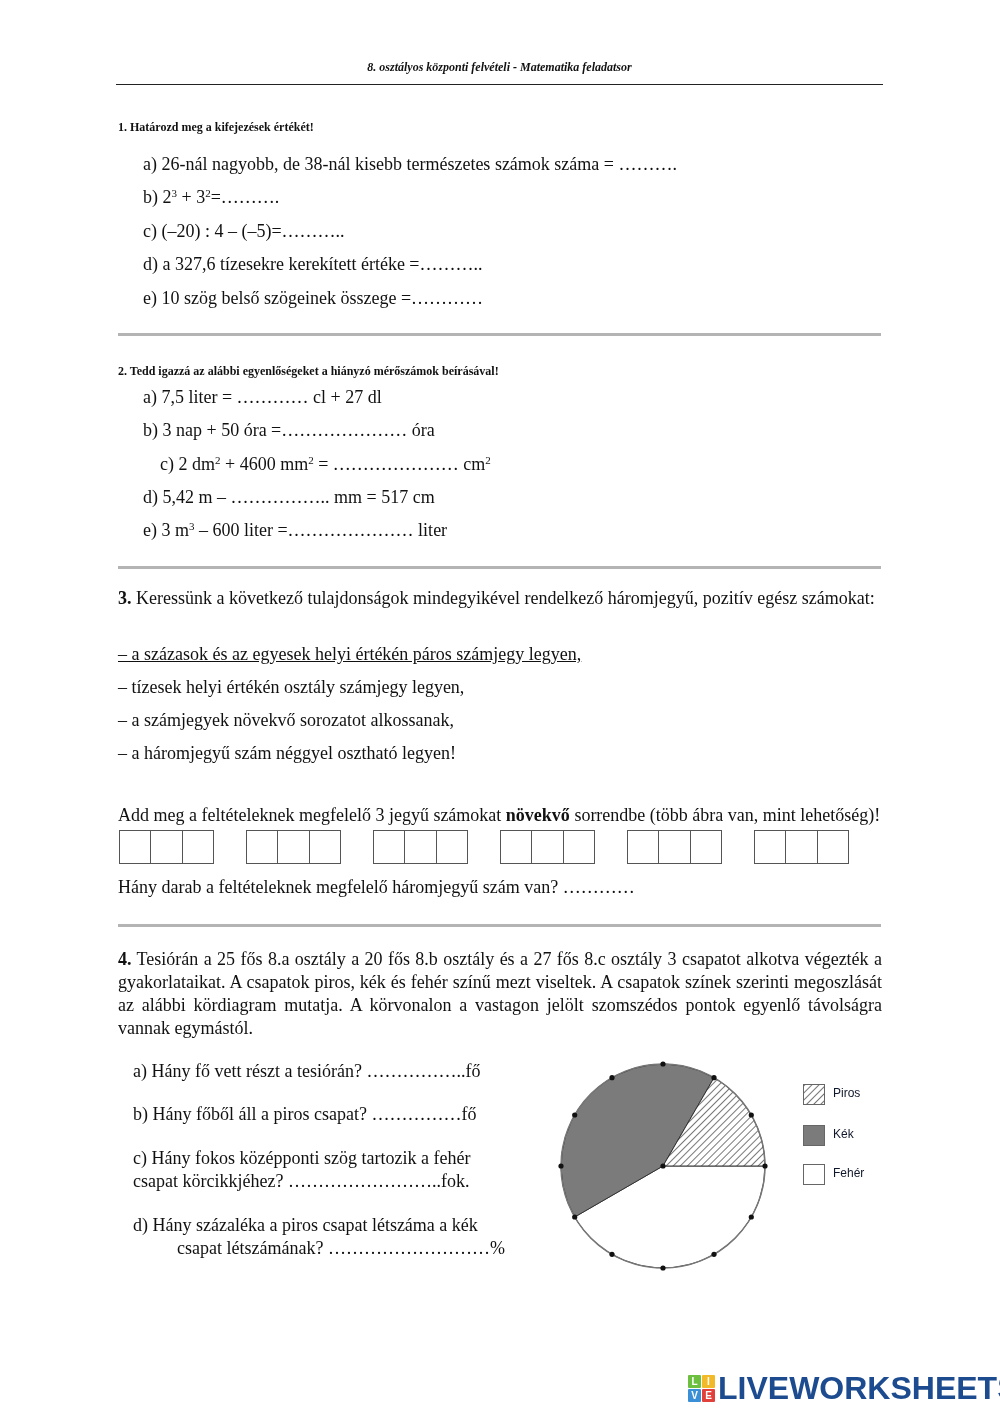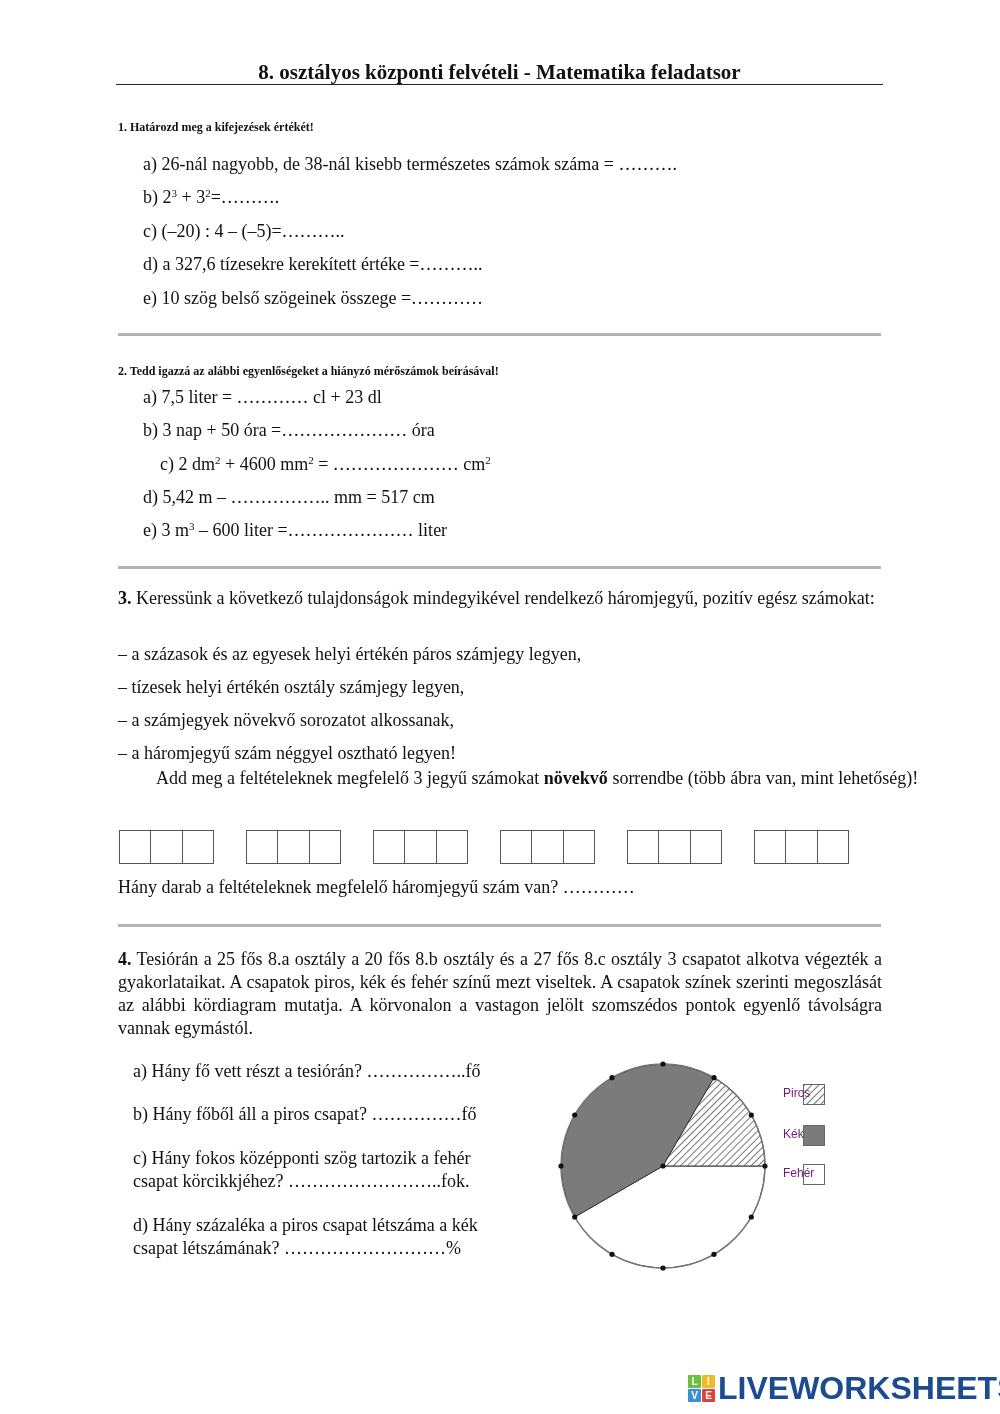--- a/index.html
+++ b/index.html
@@ -1,33 +1,33 @@
 <!DOCTYPE html>
 <html><head>
 <meta charset="utf-8">
 <style>
   html, body { margin:0; padding:0; background:#ffffff; }
   body { width:1000px; height:1414px; position:relative; overflow:hidden;
          font-family:"Liberation Serif","DejaVu Serif",serif; color:#111; }
   .abs { position:absolute; white-space:nowrap; }
-  .title { left:116px; width:767px; top:60px; text-align:center; font-weight:bold; font-size:21px; }
+  .title { left:116px; width:767px; top:60px; text-align:center; font-weight:bold; font-size:12px;font-style:italic; }
   .hrule { position:absolute; left:116px; width:767px; top:84px; height:1px; background:#222; }
   .sep { position:absolute; left:118px; width:763px; height:3px; background:#b4b4b4; }
   .q-head { font-size:12px; font-weight:bold; left:118px; }
   .item { font-size:18px; left:143px; }
   .para { position:absolute; left:118px; width:764px; font-size:18px; line-height:23px; text-align:justify; }
   .para b { font-weight:bold; }
   .line { font-size:18px; left:118px; }
   sup { font-size:11px; vertical-align:6px; line-height:0; }
   .digit-box { position:absolute; top:830px; height:34px; width:95px; border:1.5px solid #555; box-sizing:border-box; display:flex; }
   .digit-cell { flex:1; border-right:1.5px solid #555; background:#fff; }
   .digit-cell:last-child { border-right:none; }
   .q4-item { font-family:"Liberation Serif","DejaVu Serif",serif; font-size:18px; left:133px; line-height:23px; }
   .legend-box { position:absolute; left:803px; width:22px; height:21px; border:1px solid #666; box-sizing:border-box; }
-  .legend-label { position:absolute; left:783px; font-family:"Liberation Sans","DejaVu Sans",sans-serif; font-size:12px; color:#701a75; }
+  .legend-label { position:absolute; left:833px; font-family:"Liberation Sans","DejaVu Sans",sans-serif; font-size:12px; color:#0f172a; }
   .logo { position:absolute; left:688px; top:1374px; display:flex; align-items:center; }
   .logo-grid { display:grid; grid-template-columns:13px 13px; grid-template-rows:13px 13px; gap:1px; margin-right:3px; }
   .logo-sq { color:#fff; font-family:"Liberation Sans","DejaVu Sans",sans-serif; font-weight:bold; font-size:10px; display:flex; align-items:center; justify-content:center; border-radius:1px; }
   .logo-text { font-family:"Liberation Sans","DejaVu Sans",sans-serif; font-weight:bold; font-size:32px; color:#1d4b8f; letter-spacing:0px; line-height:28px; }
 </style>
 </head>
 <body>
 
 <div class="abs title">8. osztályos központi felvételi - Matematika feladatsor</div>
 <div class="hrule"></div>
@@ -35,34 +35,34 @@
 <div class="abs q-head" style="top:120px;">1. Határozd meg a kifejezések értékét!</div>
 <div class="abs item" style="top:154px;">a) 26-nál nagyobb, de 38-nál kisebb természetes számok száma = ……….</div>
 <div class="abs item" style="top:187px;"><span>b) 2</span><sup>3</sup><span> + 3</span><sup>2</sup><span>=……….</span></div>
 <div class="abs item" style="top:221px;">c) (–20) : 4 – (–5)=………..</div>
 <div class="abs item" style="top:254px;">d) a 327,6 tízesekre kerekített értéke =………..</div>
 <div class="abs item" style="top:288px;">e) 10 szög belső szögeinek összege =…………</div>
 
 <div class="sep" style="top:333px;"></div>
 
 <div class="abs q-head" style="top:353px;margin-top:11px;">2. Tedd igazzá az alábbi egyenlőségeket a hiányzó mérőszámok beírásával!</div>
-<div class="abs item" style="top:387px;">a) 7,5 liter = ………… cl + 23 dl</div>
+<div class="abs item" style="top:387px;">a) 7,5 liter = ………… cl + 27 dl</div>
 <div class="abs item" style="top:420px;">b) 3 nap + 50 óra =………………… óra</div>
 <div class="abs item" style="top:454px;margin-left:17px;"><span>c) 2 dm</span><sup>2</sup><span> + 4600 mm</span><sup>2</sup><span> = ………………… cm</span><sup>2</sup></div>
 <div class="abs item" style="top:487px;">d) 5,42 m – …………….. mm = 517 cm</div>
 <div class="abs item" style="top:520px;"><span>e) 3 m</span><sup>3</sup><span> – 600 liter =………………… liter</span></div>
 
 <div class="sep" style="top:566px;"></div>
 
 <div class="para" style="top:587px;"><b>3.</b><span> Keressünk a következő tulajdonságok mindegyikével rendelkező háromjegyű, pozitív egész számokat:</span></div>
-<div class="abs line" style="top:644px;">– a százasok és az egyesek helyi értékén páros számjegy legyen,</div>
+<div class="abs line" style="top:644px;text-decoration:underline;">– a százasok és az egyesek helyi értékén páros számjegy legyen,</div>
 <div class="abs line" style="top:677px;">– tízesek helyi értékén osztály számjegy legyen,</div>
 <div class="abs line" style="top:710px;">– a számjegyek növekvő sorozatot alkossanak,</div>
 <div class="abs line" style="top:743px;">– a háromjegyű szám néggyel osztható legyen!</div>
-<div class="para" style="top:767px;margin-left:38px;"><span>Add meg a feltételeknek megfelelő 3 jegyű számokat </span><b>növekvő</b><span> sorrendbe (több ábra van, mint lehetőség)!</span></div>
+<div class="para" style="top:804px;"><span>Add meg a feltételeknek megfelelő 3 jegyű számokat </span><b>növekvő</b><span> sorrendbe (több ábra van, mint lehetőség)!</span></div>
 
 <div class="digit-box" style="left:119px;">
   <div class="digit-cell"></div>
     <div class="digit-cell"></div>
     <div class="digit-cell"></div>
 </div>
 <div class="digit-box" style="left:246px;">
   <div class="digit-cell"></div>
     <div class="digit-cell"></div>
     <div class="digit-cell"></div>
@@ -92,21 +92,21 @@
 
 <div class="sep" style="top:924px;"></div>
 
 <div class="para" style="top:948px;"><b>4.</b><span> Tesiórán a 25 fős 8.a osztály a 20 fős 8.b osztály és a 27 fős 8.c osztály 3 csapatot alkotva végezték a gyakorlataikat. A csapatok piros, kék és fehér színű mezt viseltek.  A csapatok színek szerinti megoszlását az alábbi kördiagram mutatja. A körvonalon a vastagon jelölt szomszédos pontok egyenlő távolságra vannak egymástól.</span></div>
 
 <div class="abs q4-item" style="top:1060px;">a) Hány fő vett részt a tesiórán? ……………..fő</div>
 <div class="abs q4-item" style="top:1103px;">b) Hány főből áll a piros csapat? ……………fő</div>
 <div class="abs q4-item" style="top:1147px;">c) Hány fokos középponti szög tartozik a fehér</div>
 <div class="abs q4-item" style="top:1170px;">csapat körcikkjéhez? ……………………..fok.</div>
 <div class="abs q4-item" style="top:1214px;">d) Hány százaléka a piros csapat létszáma a kék</div>
-<div class="abs q4-item" style="top:1237px;">csapat létszámának? ………………………%</div>
+<div class="abs q4-item" style="top:1237px;margin-left:44px;">csapat létszámának? ………………………%</div>
 
 <svg class="abs" style="left:550px;top:1055px;" width="230" height="225" viewBox="550 1055 230 225">
   <defs>
     <pattern id="hatch" patternUnits="userSpaceOnUse" width="5" height="5" patternTransform="rotate(45)">
       <rect width="5" height="5" fill="#ffffff"></rect>
       <line x1="0" y1="0" x2="0" y2="5" stroke="#555" stroke-width="1.6"></line>
     </pattern>
   </defs>
 
   <path d="M663,1166 L765,1166 A102,102 0 0,1 574.7,1217 Z" fill="#ffffff" stroke="#444" stroke-width="1"></path>

